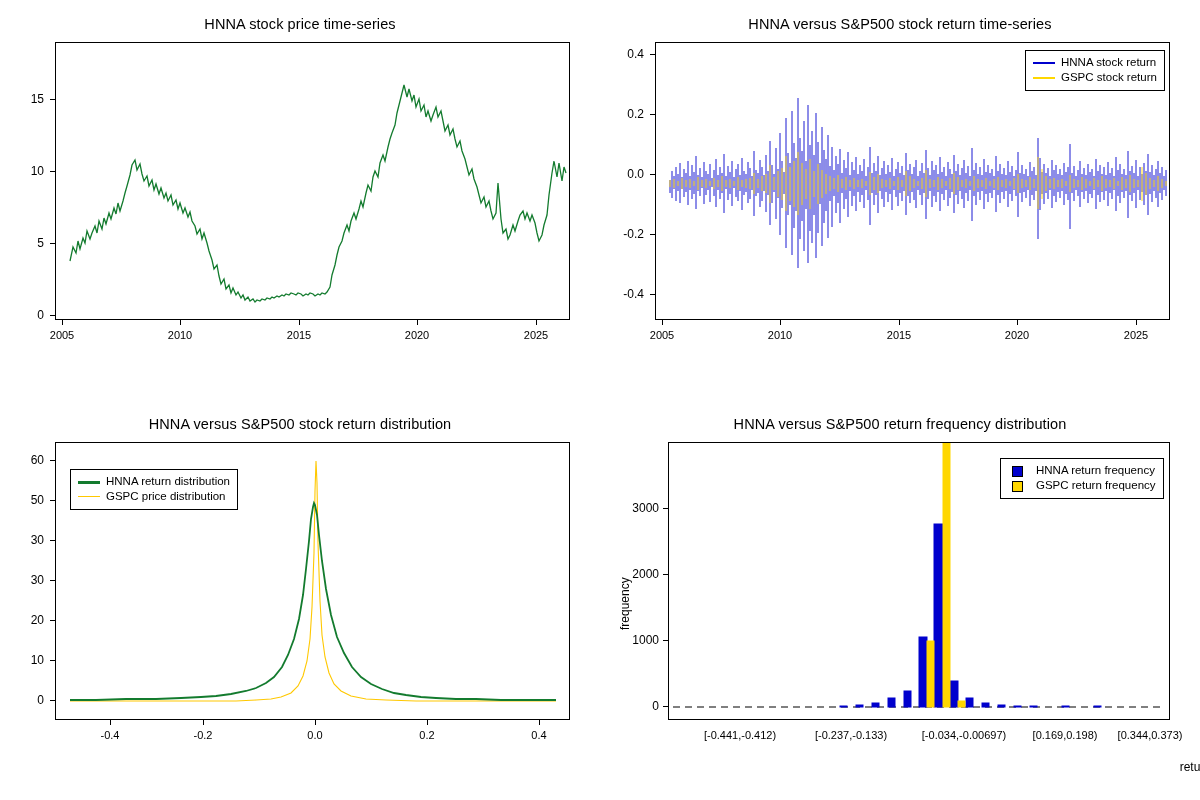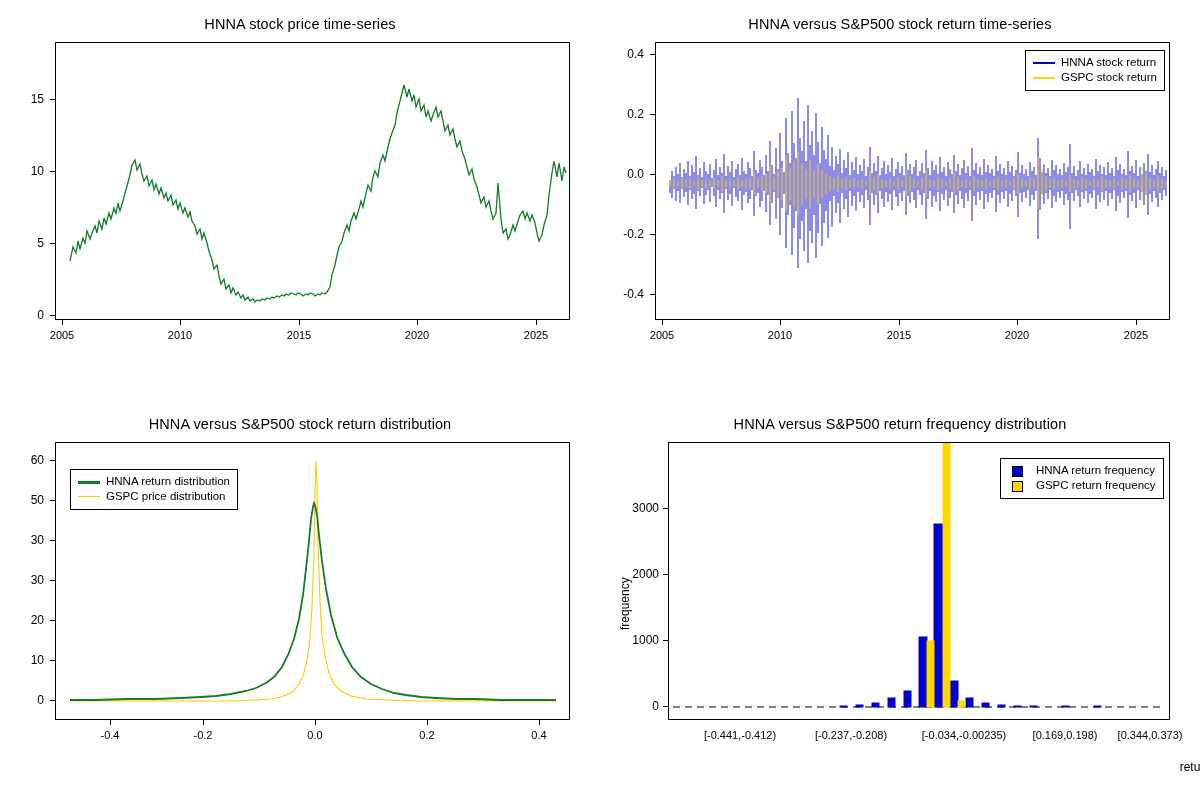--- a/index.html
+++ b/index.html
@@ -649,22 +649,22 @@
         <span>HNNA return frequency</span>
       </div>
       <div class="legend-row">
         <span class="legend-key">
             <span class="lk-box" style="background:#FFD700;"></span>
           </span>
         <span>GSPC return frequency</span>
       </div>
     </div>
     <div class="tick-x" style="left:140px; top:329px;">[-0.441,-0.412)</div>
-    <div class="tick-x" style="left:251px; top:329px;">[-0.237,-0.208)</div>
-    <div class="tick-x" style="left:364px; top:329px;">[-0.034,-0.00235)</div>
+    <div class="tick-x" style="left:251px; top:329px;">[-0.237,-0.133)</div>
+    <div class="tick-x" style="left:364px; top:329px;">[-0.034,-0.00697)</div>
     <div class="tick-x" style="left:465px; top:329px;">[0.169,0.198)</div>
     <div class="tick-x" style="left:550px; top:329px;">[0.344,0.373)</div>
     <div class="tickmark" style="left:63px; top:306px; width:5px; height:1px;"></div>
     <div class="tickmark" style="left:63px; top:240px; width:5px; height:1px;"></div>
     <div class="tickmark" style="left:63px; top:174px; width:5px; height:1px;"></div>
     <div class="tickmark" style="left:63px; top:108px; width:5px; height:1px;"></div>
     <div class="tick-y" style="left:25px; top:306px; width:34px;">0</div>
     <div class="tick-y" style="left:25px; top:240px; width:34px;">1000</div>
     <div class="tick-y" style="left:25px; top:174px; width:34px;">2000</div>
     <div class="tick-y" style="left:25px; top:108px; width:34px;">3000</div>

